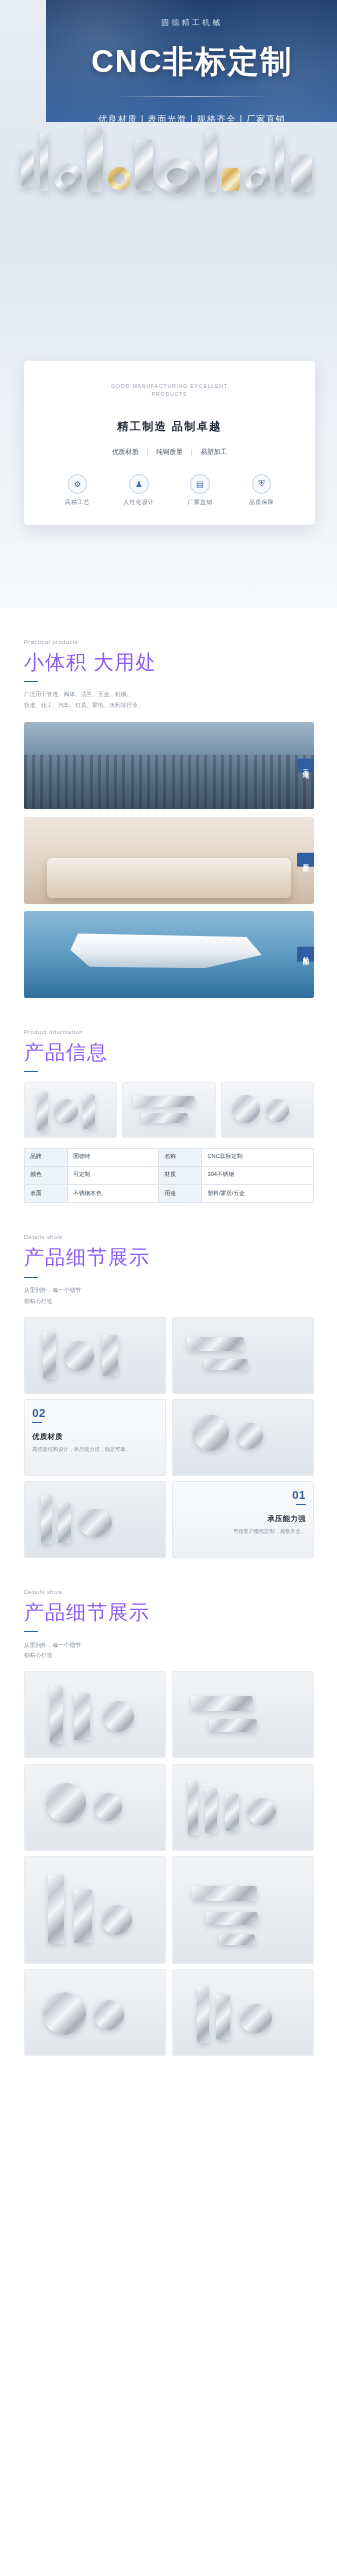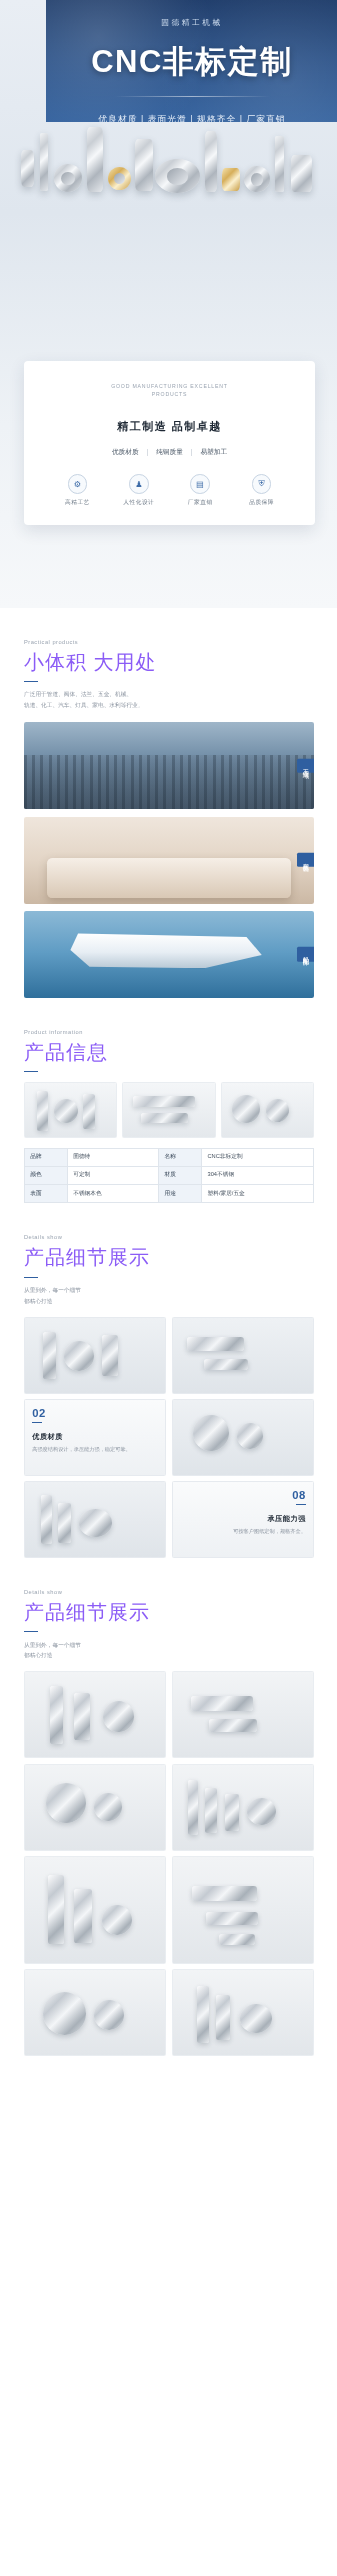--- a/index.html
+++ b/index.html
@@ -550,21 +550,21 @@
       </div>
 
       <div class="detail-cell photo">
         <div class="sh2" style="left:15.5px; top:13.4px; width:11.3px; height:49px; border-radius:2.1px;"></div>
         <div class="sh2" style="left:33px; top:20.6px; width:13.4px; height:40px; border-radius:2.1px;"></div>
         <div class="sh2" style="left:54px; top:27px; width:33px; height:28px; border-radius:50%;"></div>
       </div>
 
       <div class="detail-cell">
         <div class="dc-num right">
-          <span>08</span>
+          <span>01</span>
           <span class="bar"></span>
         </div>
         <div class="dc-title right">承压能力强</div>
         <div class="dc-text right">可按客户图纸定制，规格齐全。</div>
       </div>
 
     </div>
   </section>
 
   <div class="spacer-60"></div>

